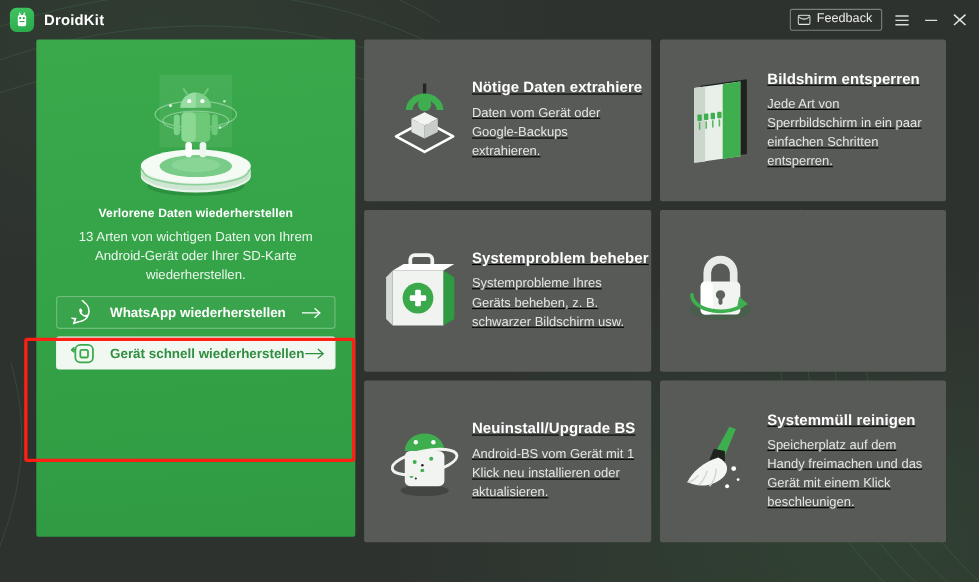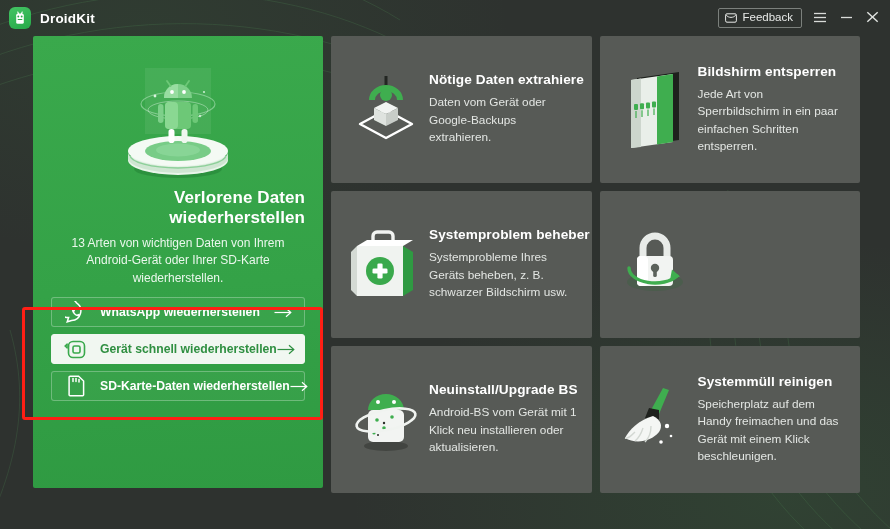--- a/index.html
+++ b/index.html
@@ -53,21 +53,21 @@
   .app-title {
     color: #ffffff;
     font-size: 13.5px;
     font-weight: bold;
     letter-spacing: 0.2px;
     margin-left: 9px;
   }
   .titlebar-right {
     margin-left: auto;
     display: flex;
-    align-items: flex-start;
+    align-items: center;
     gap: 10px;
   }
   .feedback-btn {
     display: flex;
     align-items: center;
     gap: 5px;
     border: 1px solid #7b807c;
     border-radius: 2px;
     padding: 3px 8px 3px 6px;
     color: #e8eae8;
@@ -112,23 +112,23 @@
   .hero-art {
     height: 134px;
     width: 100%;
     display: flex;
     align-items: center;
     justify-content: center;
     margin-top: 2px;
   }
   .hero-title {
     color: #ffffff;
-    font-size: 17px;
+    font-size: 11px;
     font-weight: bold;
-    text-align: right;
+    text-align: left;
     margin-top: 2px;
     letter-spacing: 0.1px;
   }
   .hero-sub {
     color: #eaf7ec;
     font-size: 12px;
     line-height: 1.45;
     text-align: center;
     margin-top: 7px;
     padding: 0 4px;
@@ -179,20 +179,21 @@
   .hero-item.active .hi-arrow { color: #2f8f41; }
 
   
   .grid {
     flex: 1;
     display: grid;
     grid-template-columns: 1fr 1fr;
     grid-template-rows: repeat(3, 147px);
     gap: 8px;
     height: 452px;
+    text-decoration: underline;
   }
   .card {
     background: #575a56;
     border-radius: 2px;
     display: flex;
     align-items: center;
     padding: 0 14px 0 12px;
     cursor: pointer;
     overflow: hidden;
   }
@@ -369,37 +370,20 @@
           <span class="hi-label">Gerät schnell wiederherstellen</span>
           <span class="hi-arrow">
             <svg width="18" height="11" viewBox="0 0 18 11" fill="none" stroke="currentColor" stroke-width="1.2">
               <line x1="0.5" y1="5.5" x2="16.5" y2="5.5"></line>
               <polyline points="12,1.2 16.8,5.5 12,9.8"></polyline>
             </svg>
           </span>
         </div>
 
 
-        <div class="hero-item">
-          <span class="hi-icon">
-            <svg width="21" height="24" viewBox="0 0 21 24" fill="none" stroke="#ffffff" stroke-width="1.5">
-              <path d="M4 2.2 L12.6 2.2 L17.6 7 L17.6 21 A0.9 0.9 0 0 1 16.7 21.8 L4 21.8 A0.9 0.9 0 0 1 3.1 21 L3.1 3.1 A0.9 0.9 0 0 1 4 2.2 Z"></path>
-              <line x1="7" y1="4.6" x2="7" y2="7.6" stroke-linecap="round"></line>
-              <line x1="10" y1="4.6" x2="10" y2="7.6" stroke-linecap="round"></line>
-              <line x1="13" y1="5.6" x2="13" y2="8" stroke-linecap="round"></line>
-            </svg>
-          </span>
-          <span class="hi-label">SD-Karte-Daten wiederherstellen</span>
-          <span class="hi-arrow">
-            <svg width="18" height="11" viewBox="0 0 18 11" fill="none" stroke="currentColor" stroke-width="1.2">
-              <line x1="0.5" y1="5.5" x2="16.5" y2="5.5"></line>
-              <polyline points="12,1.2 16.8,5.5 12,9.8"></polyline>
-            </svg>
-          </span>
-        </div>
 
       </div>
     </div>
 
     <div class="grid">
 
       <div class="card">
         <div class="card-art">
           <svg width="76" height="80" viewBox="0 0 76 80">
             <line x1="38" y1="6" x2="38" y2="30" stroke="#232622" stroke-width="3"></line>

